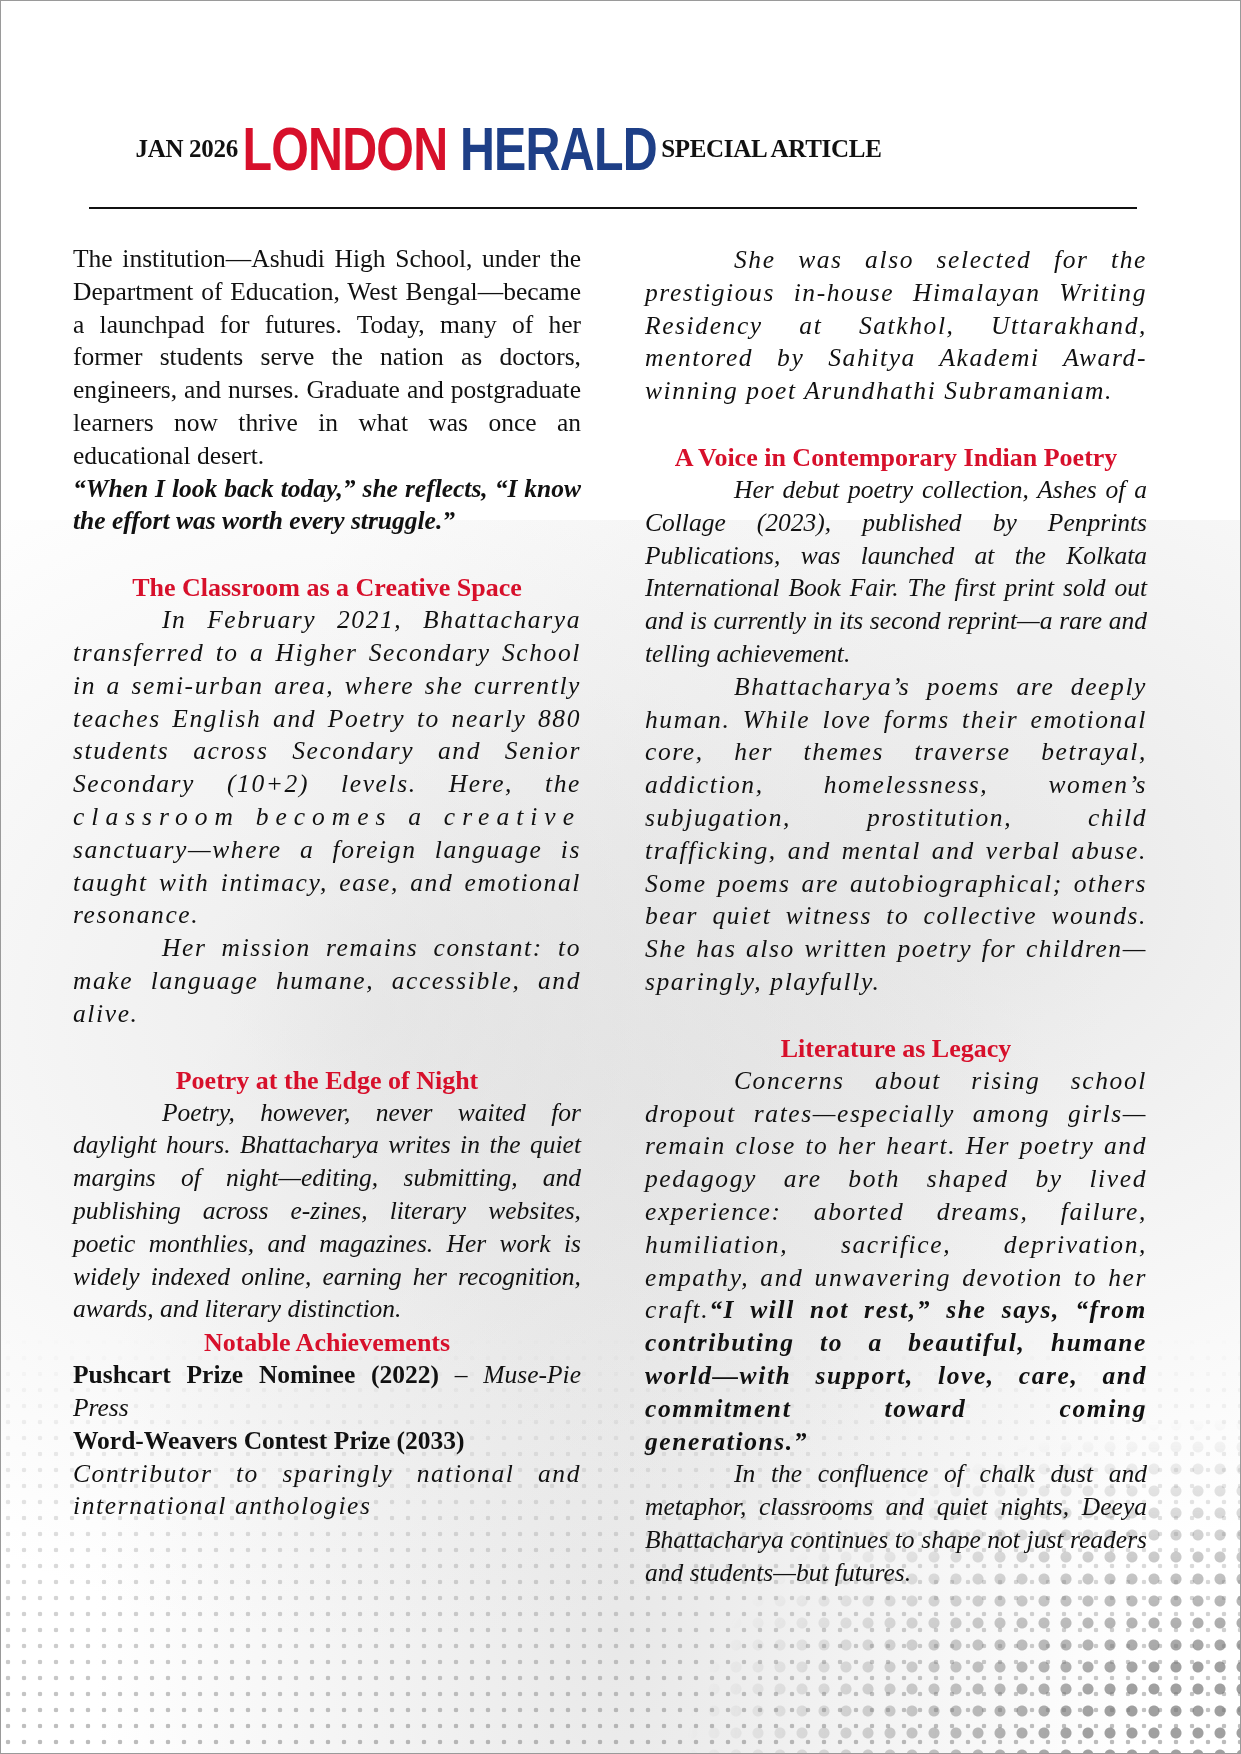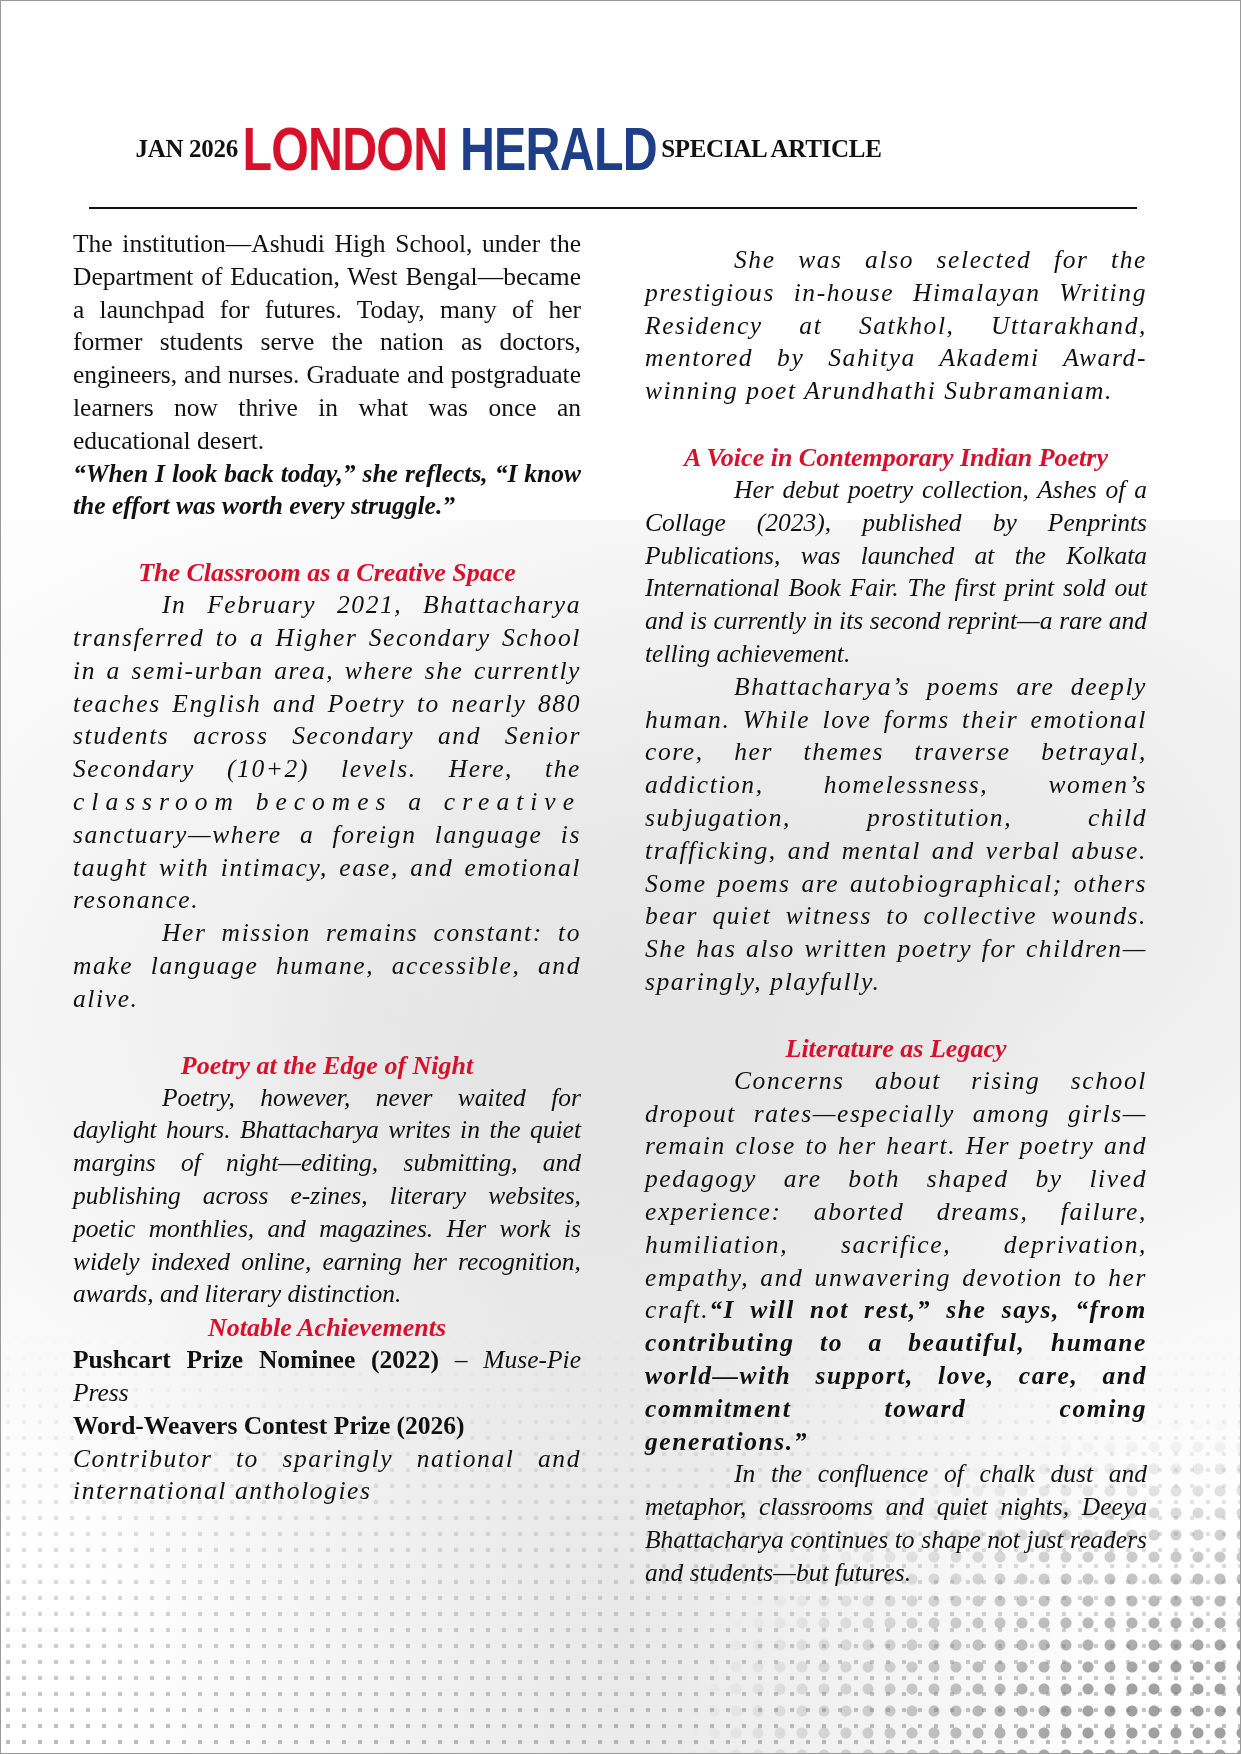--- a/index.html
+++ b/index.html
@@ -46,28 +46,28 @@
     letter-spacing: -1px; margin: 0 -70px;
   }
   .mast-red { color: #d7102b; }
   .mast-blue { color: #1e3f87; }
   .rule { position: absolute; top: 207px; left: 89px; width: 1048px; height: 2px; background: #111; z-index: 2; }
 
   .col {
     position: absolute; z-index: 2; width: 508px;
     font-size: 25.5px; line-height: 32.8px;
   }
-  .col-left { left: 73px; top: 228px; }
+  .col-left { left: 73px; top: 243px; }
   .col-right { left: 645px; top: 244px; width: 502px; }
   p { margin: 0; text-align: justify; }
   .indent { text-indent: 89px; }
   .it { font-style: italic; }
   .quote { font-weight: bold; font-style: italic; }
   .heading {
-    text-align: center; font-weight: bold; font-style: italic; color: #d7102b;
+    text-align: center; font-weight: bold; color: #d7102b;
     font-size: 26px; line-height: 33px; margin: 0;
   }
   .gap { height: 33px; }
   .wide { letter-spacing: 1.6px; }
   .wider { letter-spacing: 7px; }
   .ach-title { font-weight: bold; }
   .ach-desc { font-style: italic; }
 </style>
 </head>
 <body>
@@ -96,21 +96,21 @@
   <p class="it indent wide"><span>In February 2021, Bhattacharya transferred to a Higher Secondary School in a semi-urban area, where she currently teaches English and Poetry to nearly 880 students across Secondary and Senior Secondary (10+2) levels. Here, the</span> <span class="wider">classroom becomes a creative</span> <span>sanctuary—where a foreign language is taught with intimacy, ease, and emotional resonance.</span></p>
   <p class="it indent wide">Her mission remains constant: to make language humane, accessible, and alive.</p>
   <div class="gap"></div>
 
   <h2 class="heading">Poetry at the Edge of Night</h2>
   <p class="it indent">Poetry, however, never waited for daylight hours. Bhattacharya writes in the quiet margins of night—editing, submitting, and publishing across e-zines, literary websites, poetic monthlies, and magazines. Her work is widely indexed online, earning her recognition, awards, and literary distinction.</p>
 
   <h2 class="heading">Notable Achievements</h2>
   <div>
     <p><span class="ach-title">Pushcart Prize Nominee (2022)</span><span class="ach-desc"> – Muse-Pie Press</span></p>
-    <p><span class="ach-title">Word-Weavers Contest Prize (2026)</span><span class="ach-desc"></span></p>
+    <p><span class="ach-title">Word-Weavers Contest Prize (2033)</span><span class="ach-desc"></span></p>
     <p><span class="ach-title"></span><span class="ach-desc wide">Contributor to sparingly national and international anthologies</span></p>
   </div>
 </section>
 
 <section class="col col-right">
   <p class="it indent wide">She was also selected for the prestigious in-house Himalayan Writing Residency at Satkhol, Uttarakhand, mentored by Sahitya Akademi Award-winning poet Arundhathi Subramaniam.</p>
   <div class="gap"></div>
 
   <h2 class="heading">A Voice in Contemporary Indian Poetry</h2>
   <p class="it indent">Her debut poetry collection, Ashes of a Collage (2023), published by Penprints Publications, was launched at the Kolkata International Book Fair. The first print sold out and is currently in its second reprint—a rare and telling achievement.</p>

